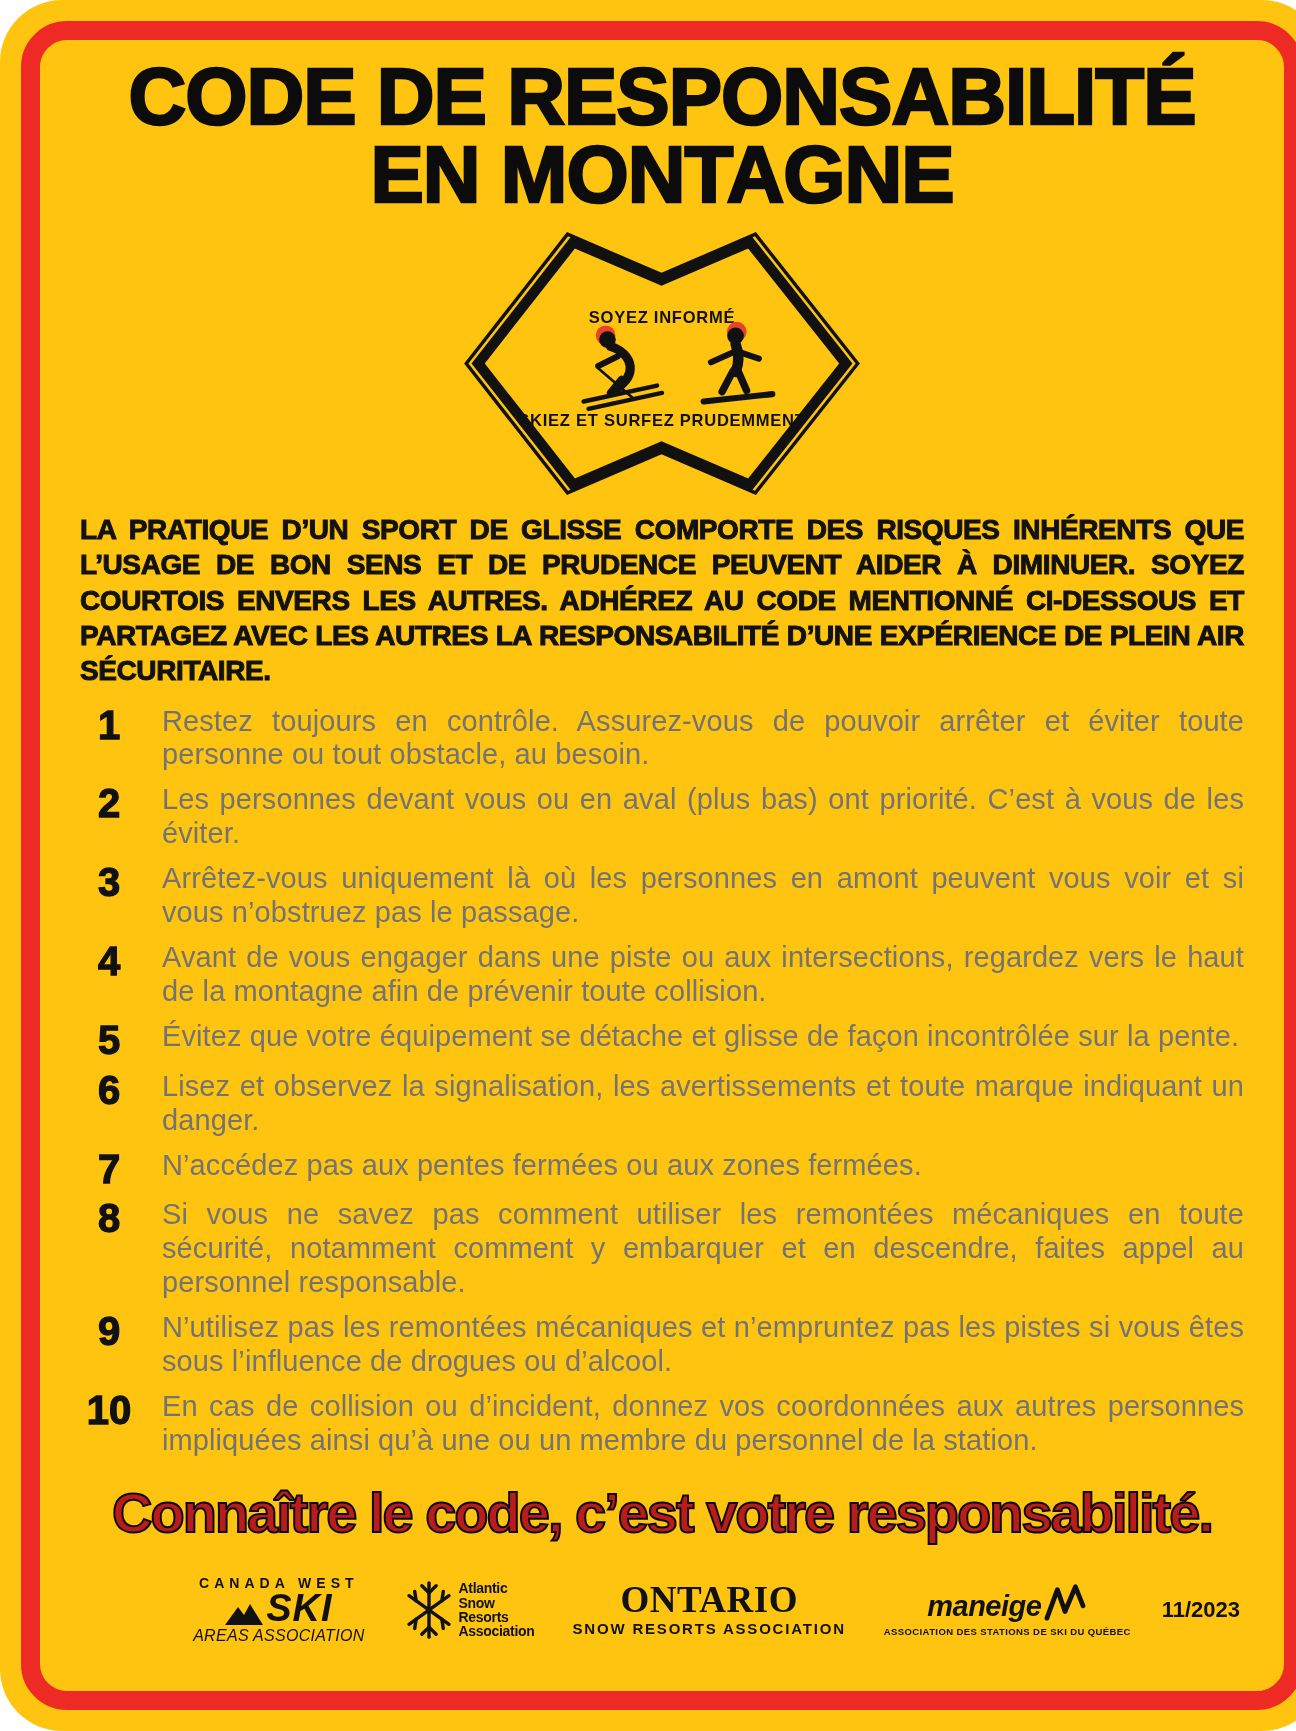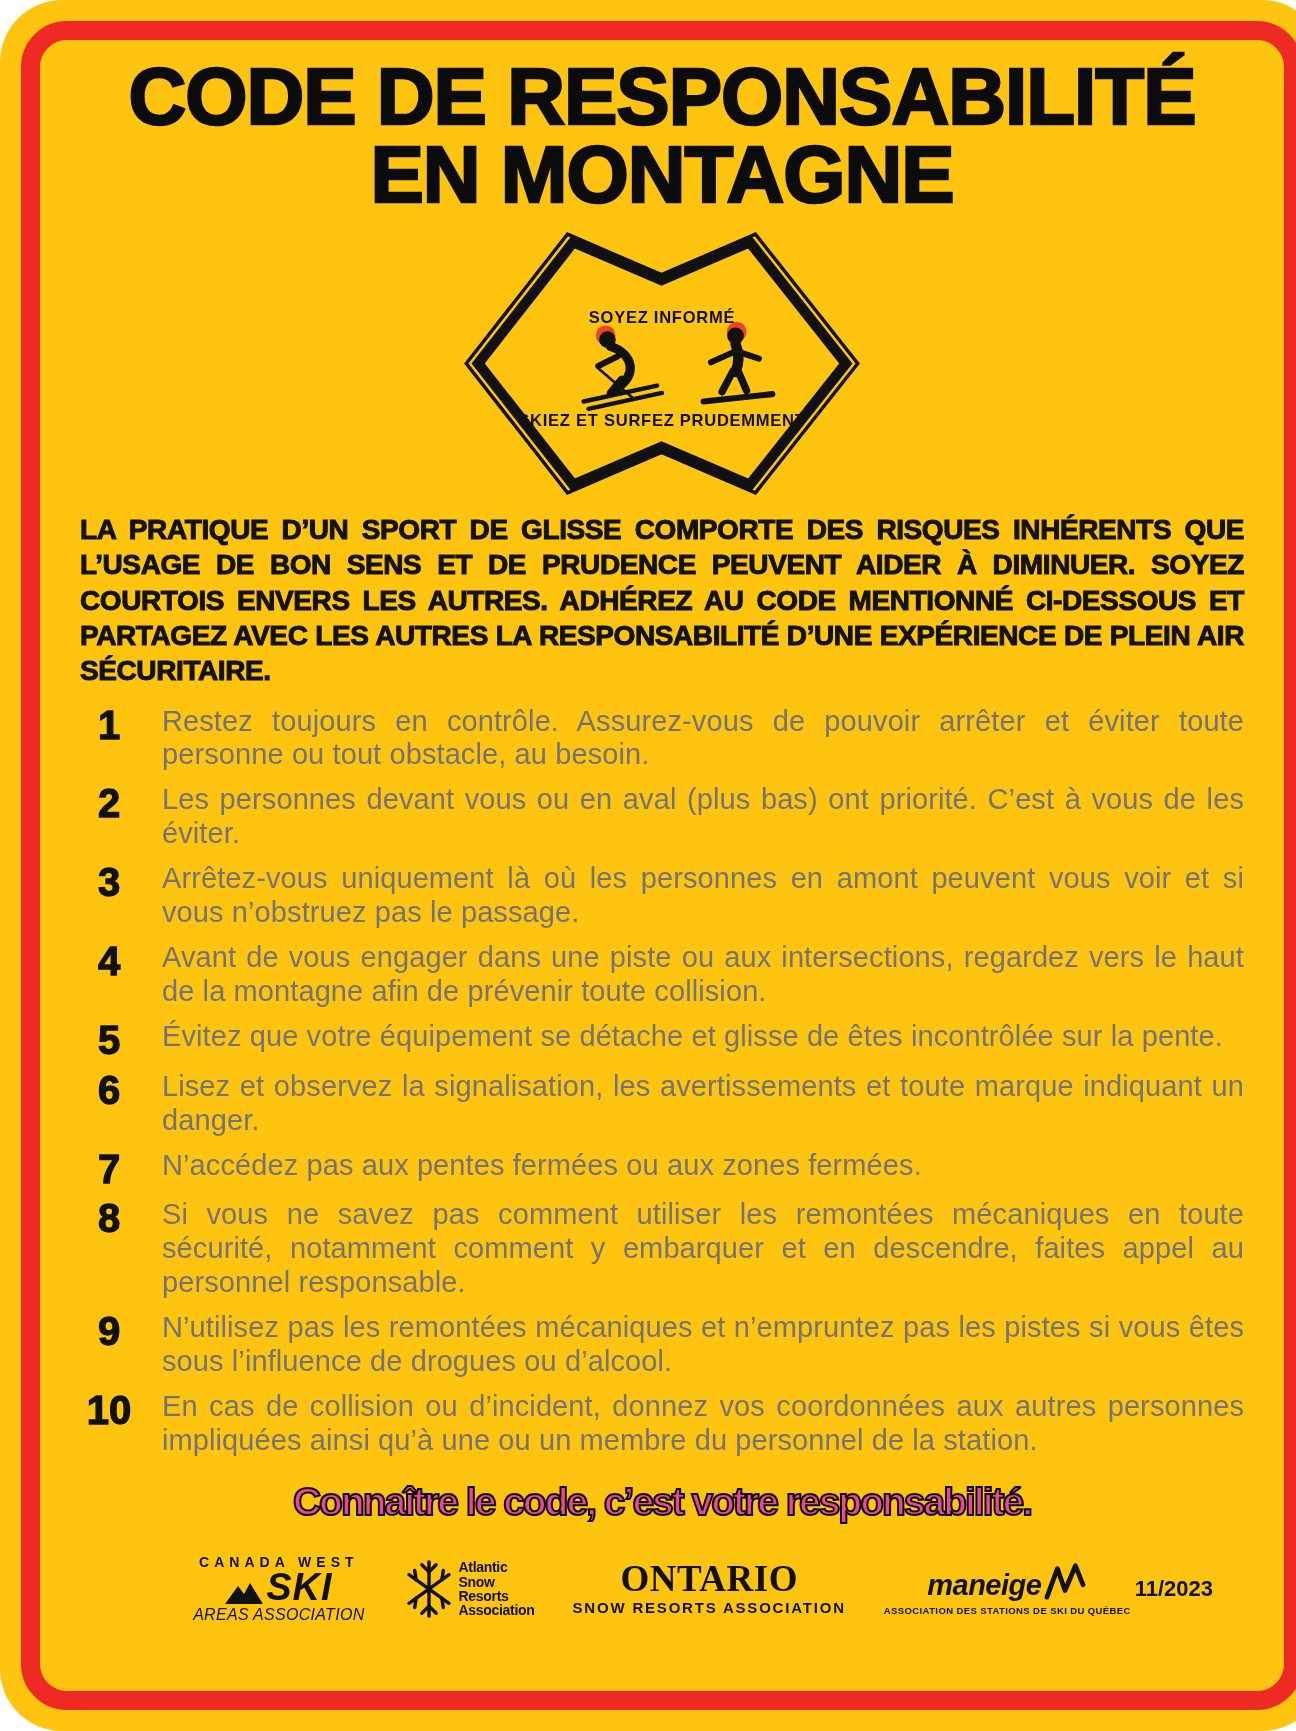--- a/index.html
+++ b/index.html
@@ -26,22 +26,22 @@
            letter-spacing:-0.4px; text-align:justify; color:#121212;
            -webkit-text-stroke:1px #121212; }
 
   .rules { margin-top:16px; }
   .rule-row { display:flex; gap:24px; margin-bottom:11px; }
   .rule-num { flex:0 0 58px; text-align:center; font-size:40px; font-weight:bold;
               line-height:0.92; padding-top:2px; -webkit-text-stroke:1.3px #111; }
   .rule-text { flex:1; font-size:29px; line-height:1.17; letter-spacing:0.1px;
                text-align:justify; color:#737373; }
 
-  .closing { margin-top:22px; text-align:center; font-size:39px; font-weight:bold;
-             letter-spacing:-2px; white-space:nowrap; color:#ec4899;
+  .closing { margin-top:22px; text-align:center; font-size:56px; font-weight:bold;
+             letter-spacing:-2px; white-space:nowrap; color:#b91c1c;
              -webkit-text-stroke:2px #0c0c0c; }
 
   .footer { position:relative; margin-top:30px; display:flex; align-items:center;
             justify-content:center; gap:38px; }
   .logo { text-align:center; }
 
   .cw-top  { font-size:14px; font-weight:bold; letter-spacing:5px; }
   .cw-main { display:flex; align-items:flex-end; justify-content:center; gap:3px; }
   .cw-ski  { font-size:38px; font-weight:bold; font-style:italic; letter-spacing:1px; line-height:0.9; }
   .cw-bottom { font-size:16px; font-style:italic; letter-spacing:0.3px; margin-top:2px;text-align:center; }
@@ -50,21 +50,21 @@
   .atl-lines { text-align:left; font-size:14px; font-weight:bold; line-height:1.02; letter-spacing:-0.3px; }
 
   .on-main { font-family:"Liberation Serif", serif; font-size:37px; font-weight:bold;
              line-height:0.95; letter-spacing:0.5px; }
   .on-sub  { font-size:15px; font-weight:bold; letter-spacing:1.8px; margin-top:3px; }
 
   .mn-row { display:flex; align-items:flex-end; justify-content:center; gap:2px; }
   .mn-name { font-size:29px; font-weight:bold; font-style:italic; letter-spacing:-0.5px; line-height:1; }
   .mn-sub { font-size:9.5px; font-weight:bold; letter-spacing:0.4px; margin-top:5px; }
 
-  .rev-date { position:absolute; right:31px; top:50%; transform:translateY(-50%);
+  .rev-date { position:absolute; right:4px; top:50%; transform:translateY(-50%);
               font-size:22px; font-weight:bold; }
 </style>
 </head>
 <body>
 
 <div class="poster">
   <div class="band-outer"></div>
   <div class="frame-red"></div>
 
   <div class="content">
@@ -120,21 +120,21 @@
       <div class="rule-row">
         <div class="rule-num">3</div>
         <div class="rule-text">Arrêtez-vous uniquement là où les personnes en amont peuvent vous voir et si vous n’obstruez pas le passage.</div>
       </div>
       <div class="rule-row">
         <div class="rule-num">4</div>
         <div class="rule-text">Avant de vous engager dans une piste ou aux intersections, regardez vers le haut de la montagne afin de prévenir toute collision.</div>
       </div>
       <div class="rule-row">
         <div class="rule-num">5</div>
-        <div class="rule-text">Évitez que votre équipement se détache et glisse de êtes incontrôlée sur la pente.</div>
+        <div class="rule-text">Évitez que votre équipement se détache et glisse de façon incontrôlée sur la pente.</div>
       </div>
       <div class="rule-row">
         <div class="rule-num">6</div>
         <div class="rule-text">Lisez et observez la signalisation, les avertissements et toute marque indiquant un danger.</div>
       </div>
       <div class="rule-row">
         <div class="rule-num">7</div>
         <div class="rule-text">N’accédez pas aux pentes fermées ou aux zones fermées.</div>
       </div>
       <div class="rule-row">

